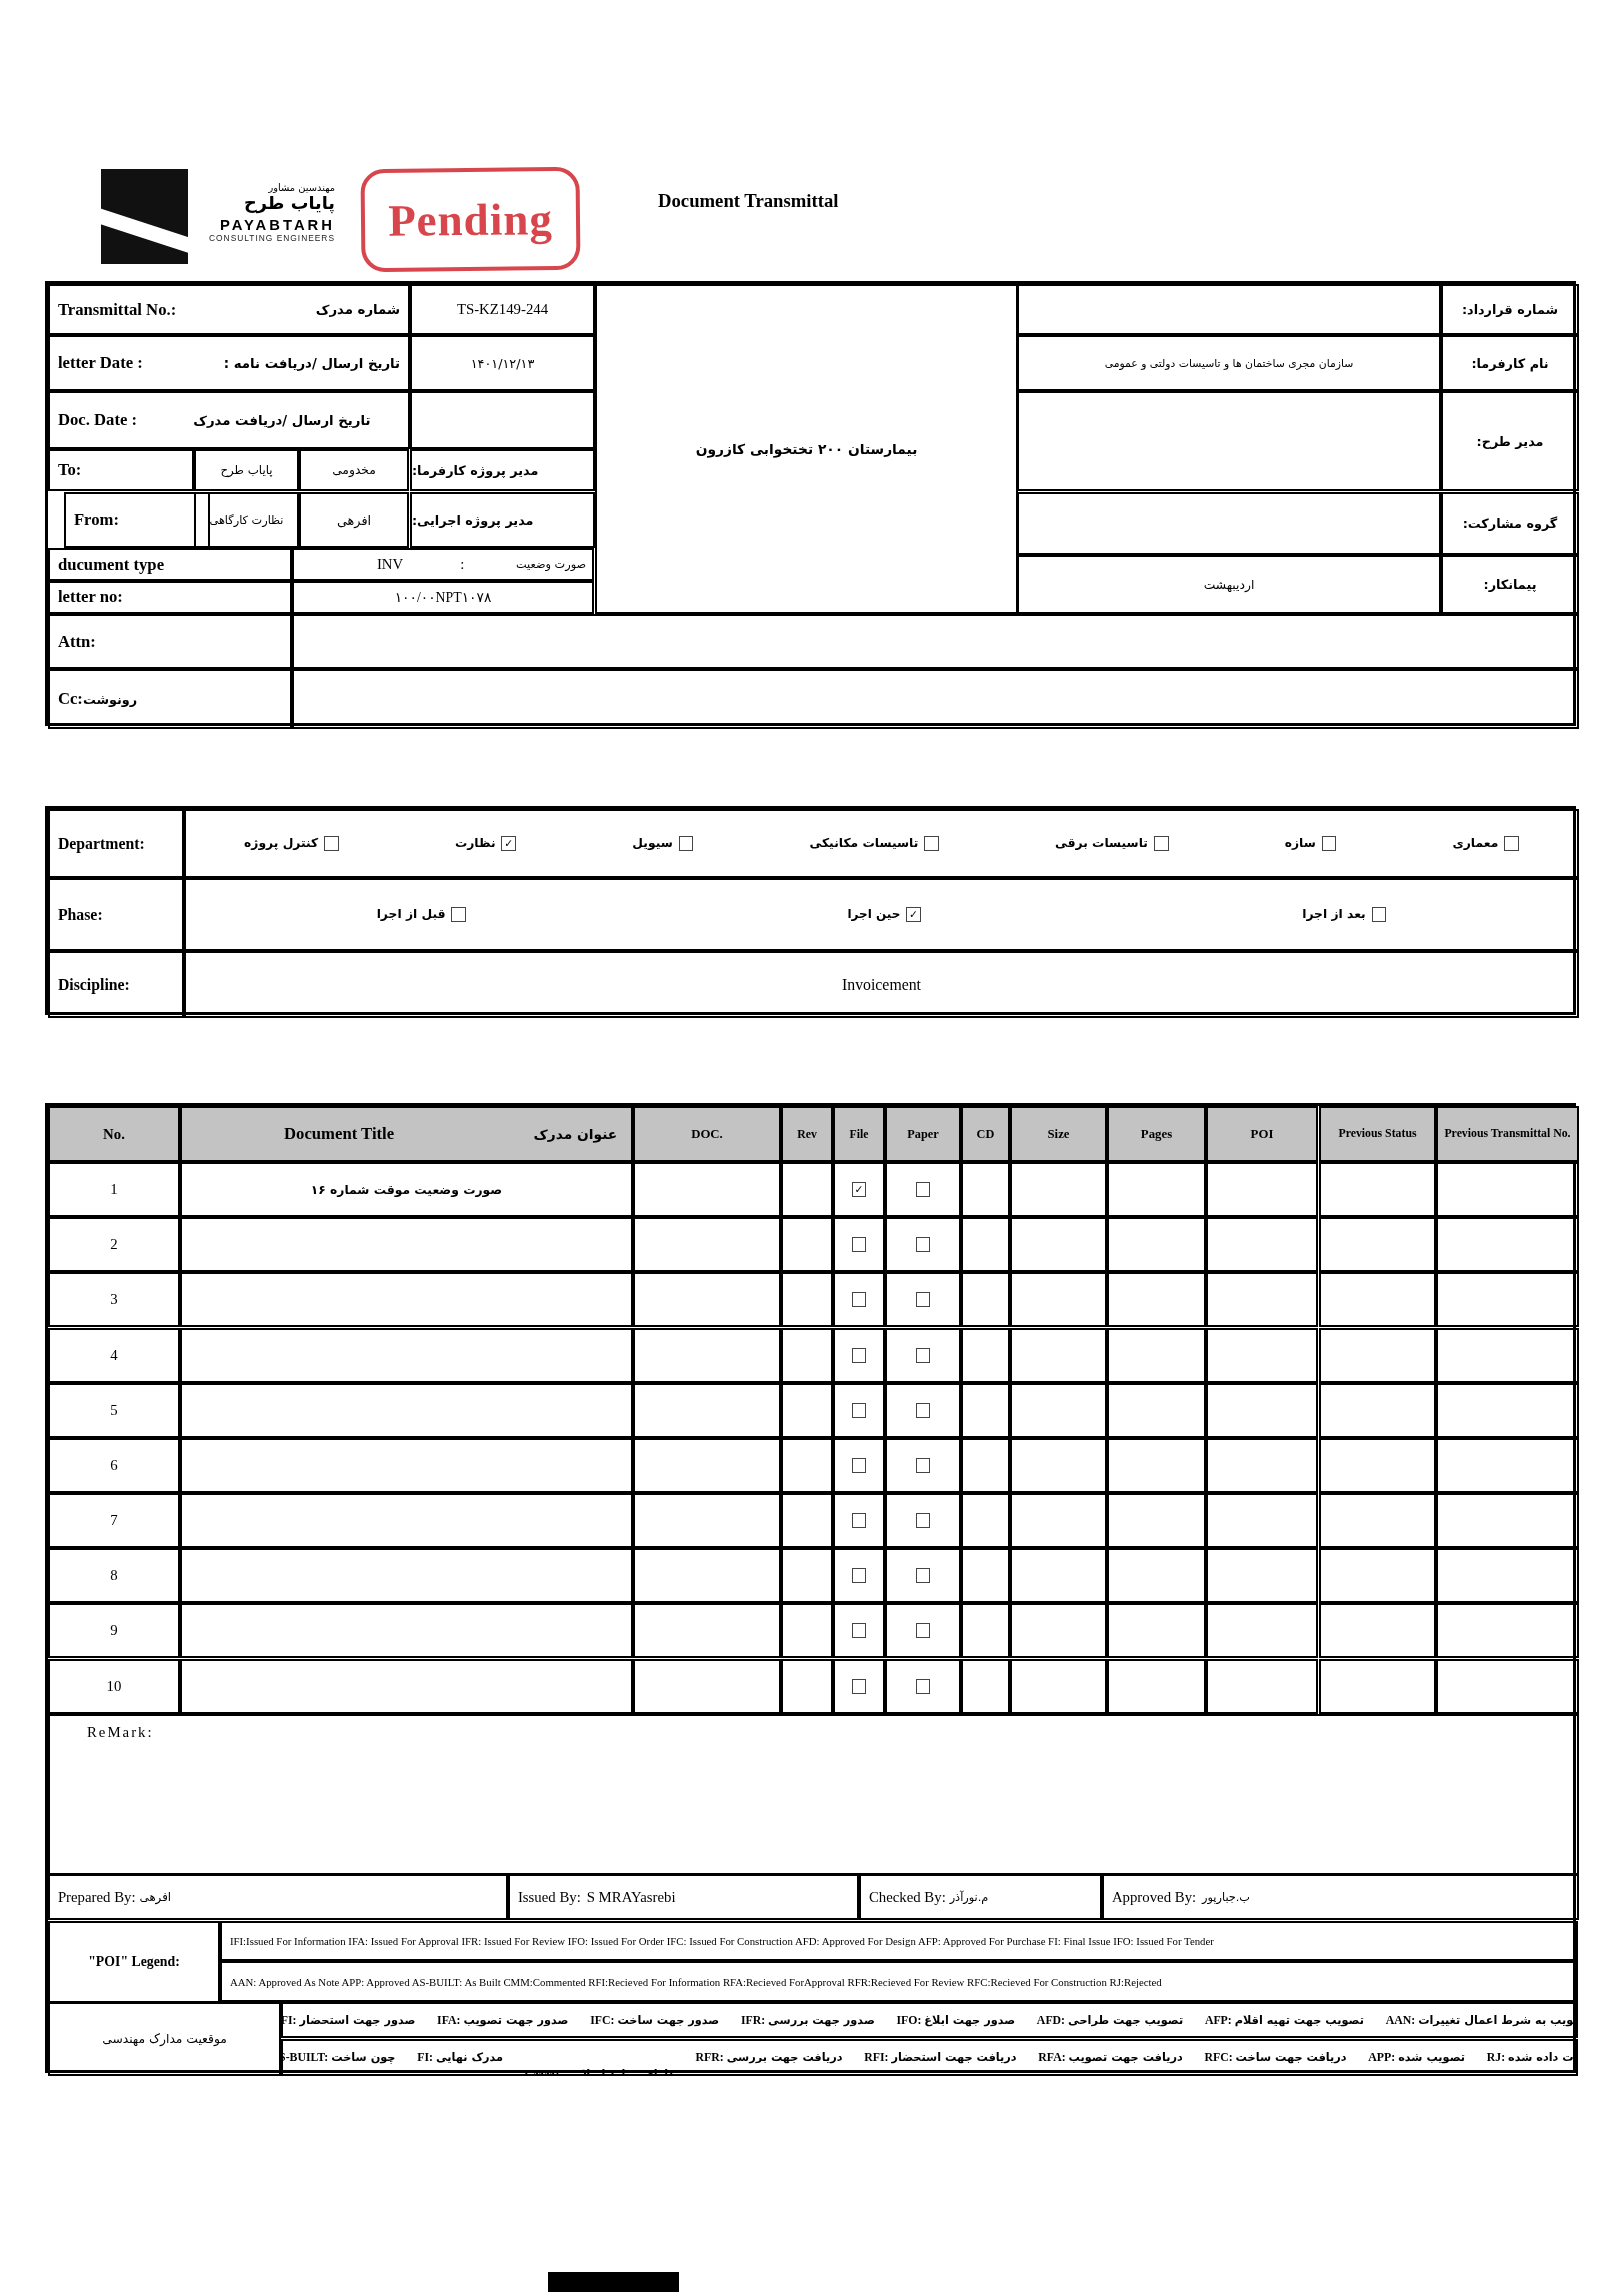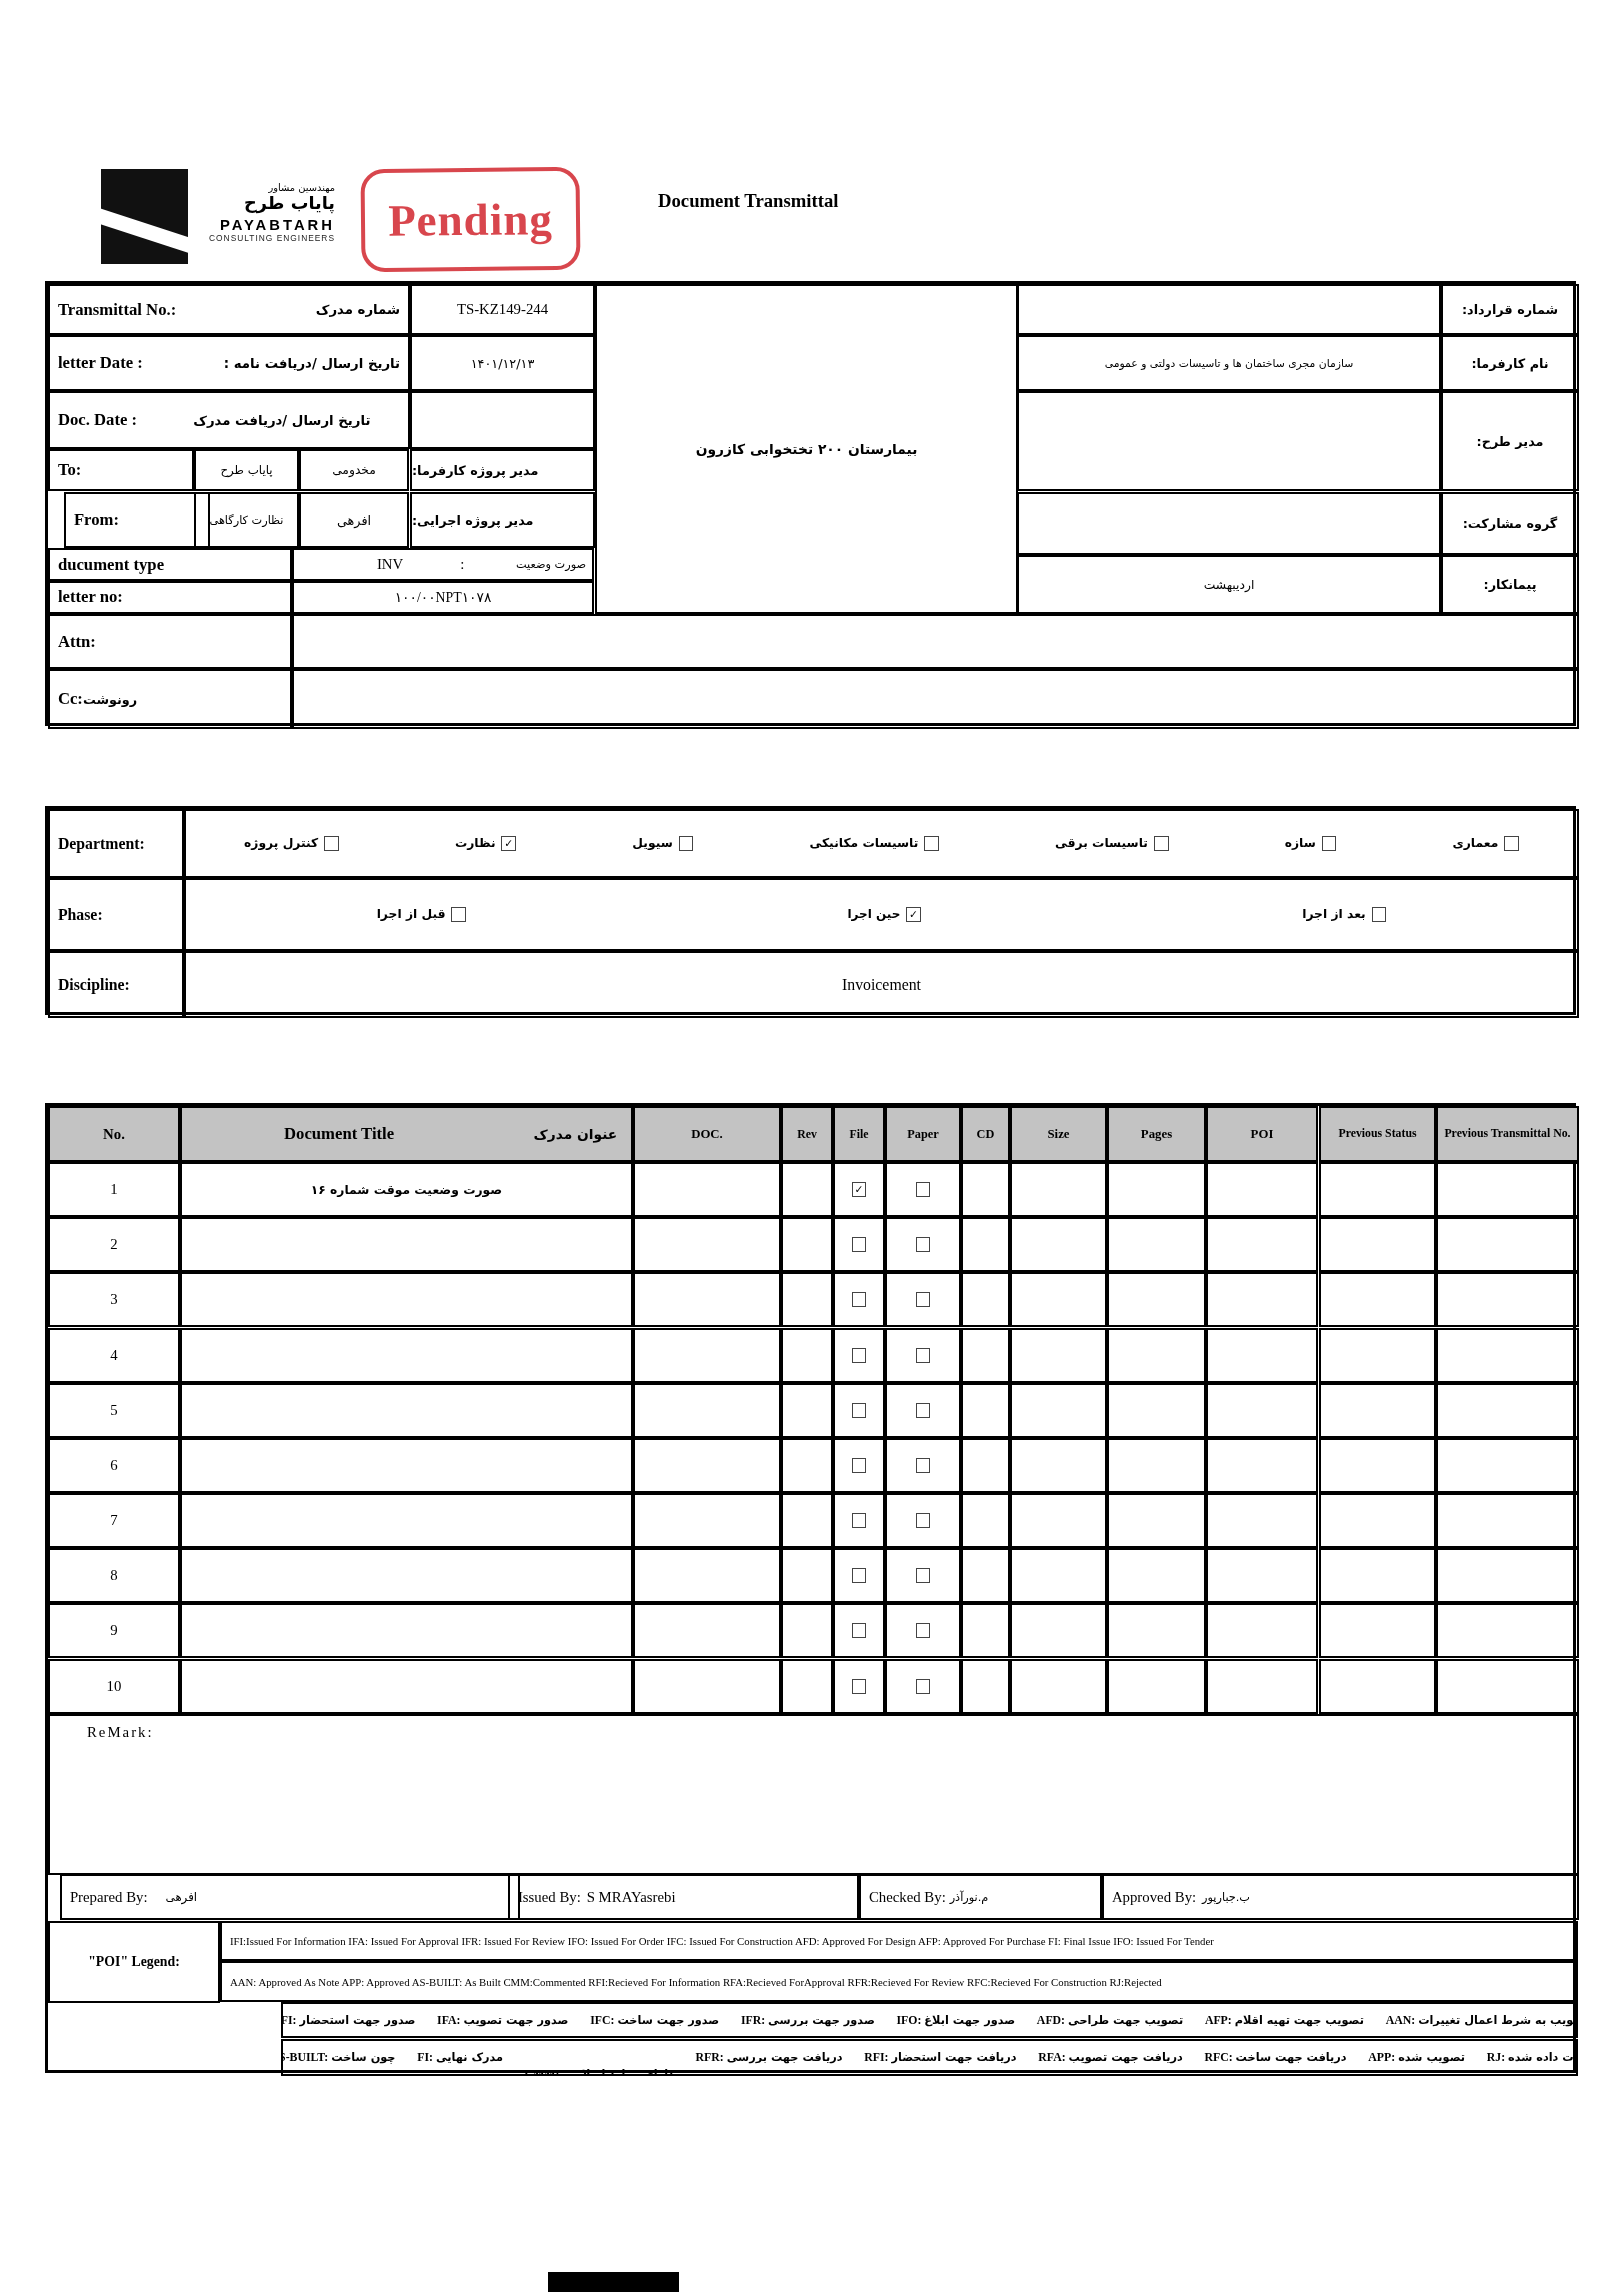--- a/index.html
+++ b/index.html
@@ -183,41 +183,42 @@
     <div class="c hdrgray b" style="left:837px;top:0;width:76px;height:56px;font-size:12.3px;">Paper</div>
     <div class="c hdrgray b" style="left:913px;top:0;width:49px;height:56px;font-size:12.3px;">CD</div>
     <div class="c hdrgray b" style="left:962px;top:0;width:97px;height:56px;font-size:12.8px;">Size</div>
     <div class="c hdrgray b" style="left:1059px;top:0;width:99px;height:56px;font-size:12.8px;">Pages</div>
     <div class="c hdrgray b" style="left:1158px;top:0;width:112px;height:56px;font-size:12.8px;">POI</div>
     <div class="c hdrgray b" style="left:1271px;top:0;width:117px;height:56px;font-size:11.8px;text-align:center;line-height:15.8px;">Previous Status</div>
     <div class="c hdrgray b" style="left:1388px;top:0;width:143px;height:56px;font-size:11.8px;text-align:center;line-height:15.8px;">Previous Transmittal No.</div>
 
     <div class="c" style="left:0;top:608px;width:1531px;height:161px;align-items:flex-start;justify-content:flex-start;padding:7.9px 0 0 37px;font-size:14.8px;letter-spacing:2px;">ReMark:</div>
 
-    <div class="c left" style="left:12px;top:768px;width:460px;height:46px;font-size:14.8px;gap:18px;">
+    <div class="c left" style="left:0;top:768px;width:460px;height:46px;font-size:14.8px;gap:4px;">
       <span>Prepared By:</span>
       <span class="fa" style="font-size:11.8px;">افرهی</span>
     </div>
     <div class="c left" style="left:460px;top:768px;width:351px;height:46px;font-size:14.8px;gap:5.9px;">
       <span>Issued By:</span>
       <span>S MRAYasrebi</span>
     </div>
     <div class="c left" style="left:811px;top:768px;width:243px;height:46px;font-size:14.8px;gap:3.9px;">
       <span>Checked By:</span>
       <span class="fa" style="font-size:11.3px;">م.نورآذر</span>
     </div>
     <div class="c left" style="left:1054px;top:768px;width:477px;height:46px;font-size:14.8px;gap:5.9px;">
       <span>Approved By:</span>
       <span class="fa" style="font-size:11.3px;">ب.جبارپور</span>
     </div>
 
     <div class="c b" style="left:0;top:815px;width:172px;height:82px;font-size:13.8px;">"POI" Legend:</div>
     <div class="c left" style="left:172px;top:815px;width:1358px;height:40px;font-size:10.8px;white-space:nowrap;">IFI:Issued For Information  IFA: Issued For Approval  IFR: Issued For Review   IFO: Issued For Order  IFC: Issued For Construction AFD: Approved For Design AFP: Approved For Purchase  FI: Final Issue  IFO: Issued For Tender</div>
     <div class="c left" style="left:172px;top:855px;width:1358px;height:41px;font-size:10.8px;white-space:nowrap;">AAN: Approved As Note  APP: Approved  AS-BUILT: As Built CMM:Commented  RFI:Recieved For Information   RFA:Recieved ForApproval   RFR:Recieved For Review  RFC:Recieved For Construction  RJ:Rejected</div>
 
+    <div class="c fa" style="left:0;top:896px;width:233px;height:74px;font-size:12.3px;">موقعیت مدارک مهندسی</div>
     <div class="c legendline" style="left:233px;top:896px;width:1297px;height:36px;" id="fa-legend-1">
         <span class="it" style="font-size: 11.8px;"><b>IFI: </b><span class="fa b" style="font-size: 11.3px;">صدور جهت استحضار</span></span>
         <span class="it" style="font-size: 11.8px;"><b>IFA: </b><span class="fa b" style="font-size: 11.3px;">صدور جهت تصویب</span></span>
         <span class="it" style="font-size: 11.8px;"><b>IFC: </b><span class="fa b" style="font-size: 11.3px;">صدور جهت ساخت</span></span>
         <span class="it" style="font-size: 11.8px;"><b>IFR: </b><span class="fa b" style="font-size: 11.3px;">صدور جهت بررسی</span></span>
         <span class="it" style="font-size: 11.8px;"><b>IFO: </b><span class="fa b" style="font-size: 11.3px;">صدور جهت ابلاغ</span></span>
         <span class="it" style="font-size: 11.8px;"><b>AFD: </b><span class="fa b" style="font-size: 11.3px;">تصویب جهت طراحی</span></span>
         <span class="it" style="font-size: 11.8px;"><b>AFP: </b><span class="fa b" style="font-size: 11.3px;">تصویب جهت تهیه اقلام</span></span>
         <span class="it" style="font-size: 11.8px;"><b>AAN: </b><span class="fa b" style="font-size: 11.3px;">تصویب به شرط اعمال تغییرات</span></span>
       </div>

